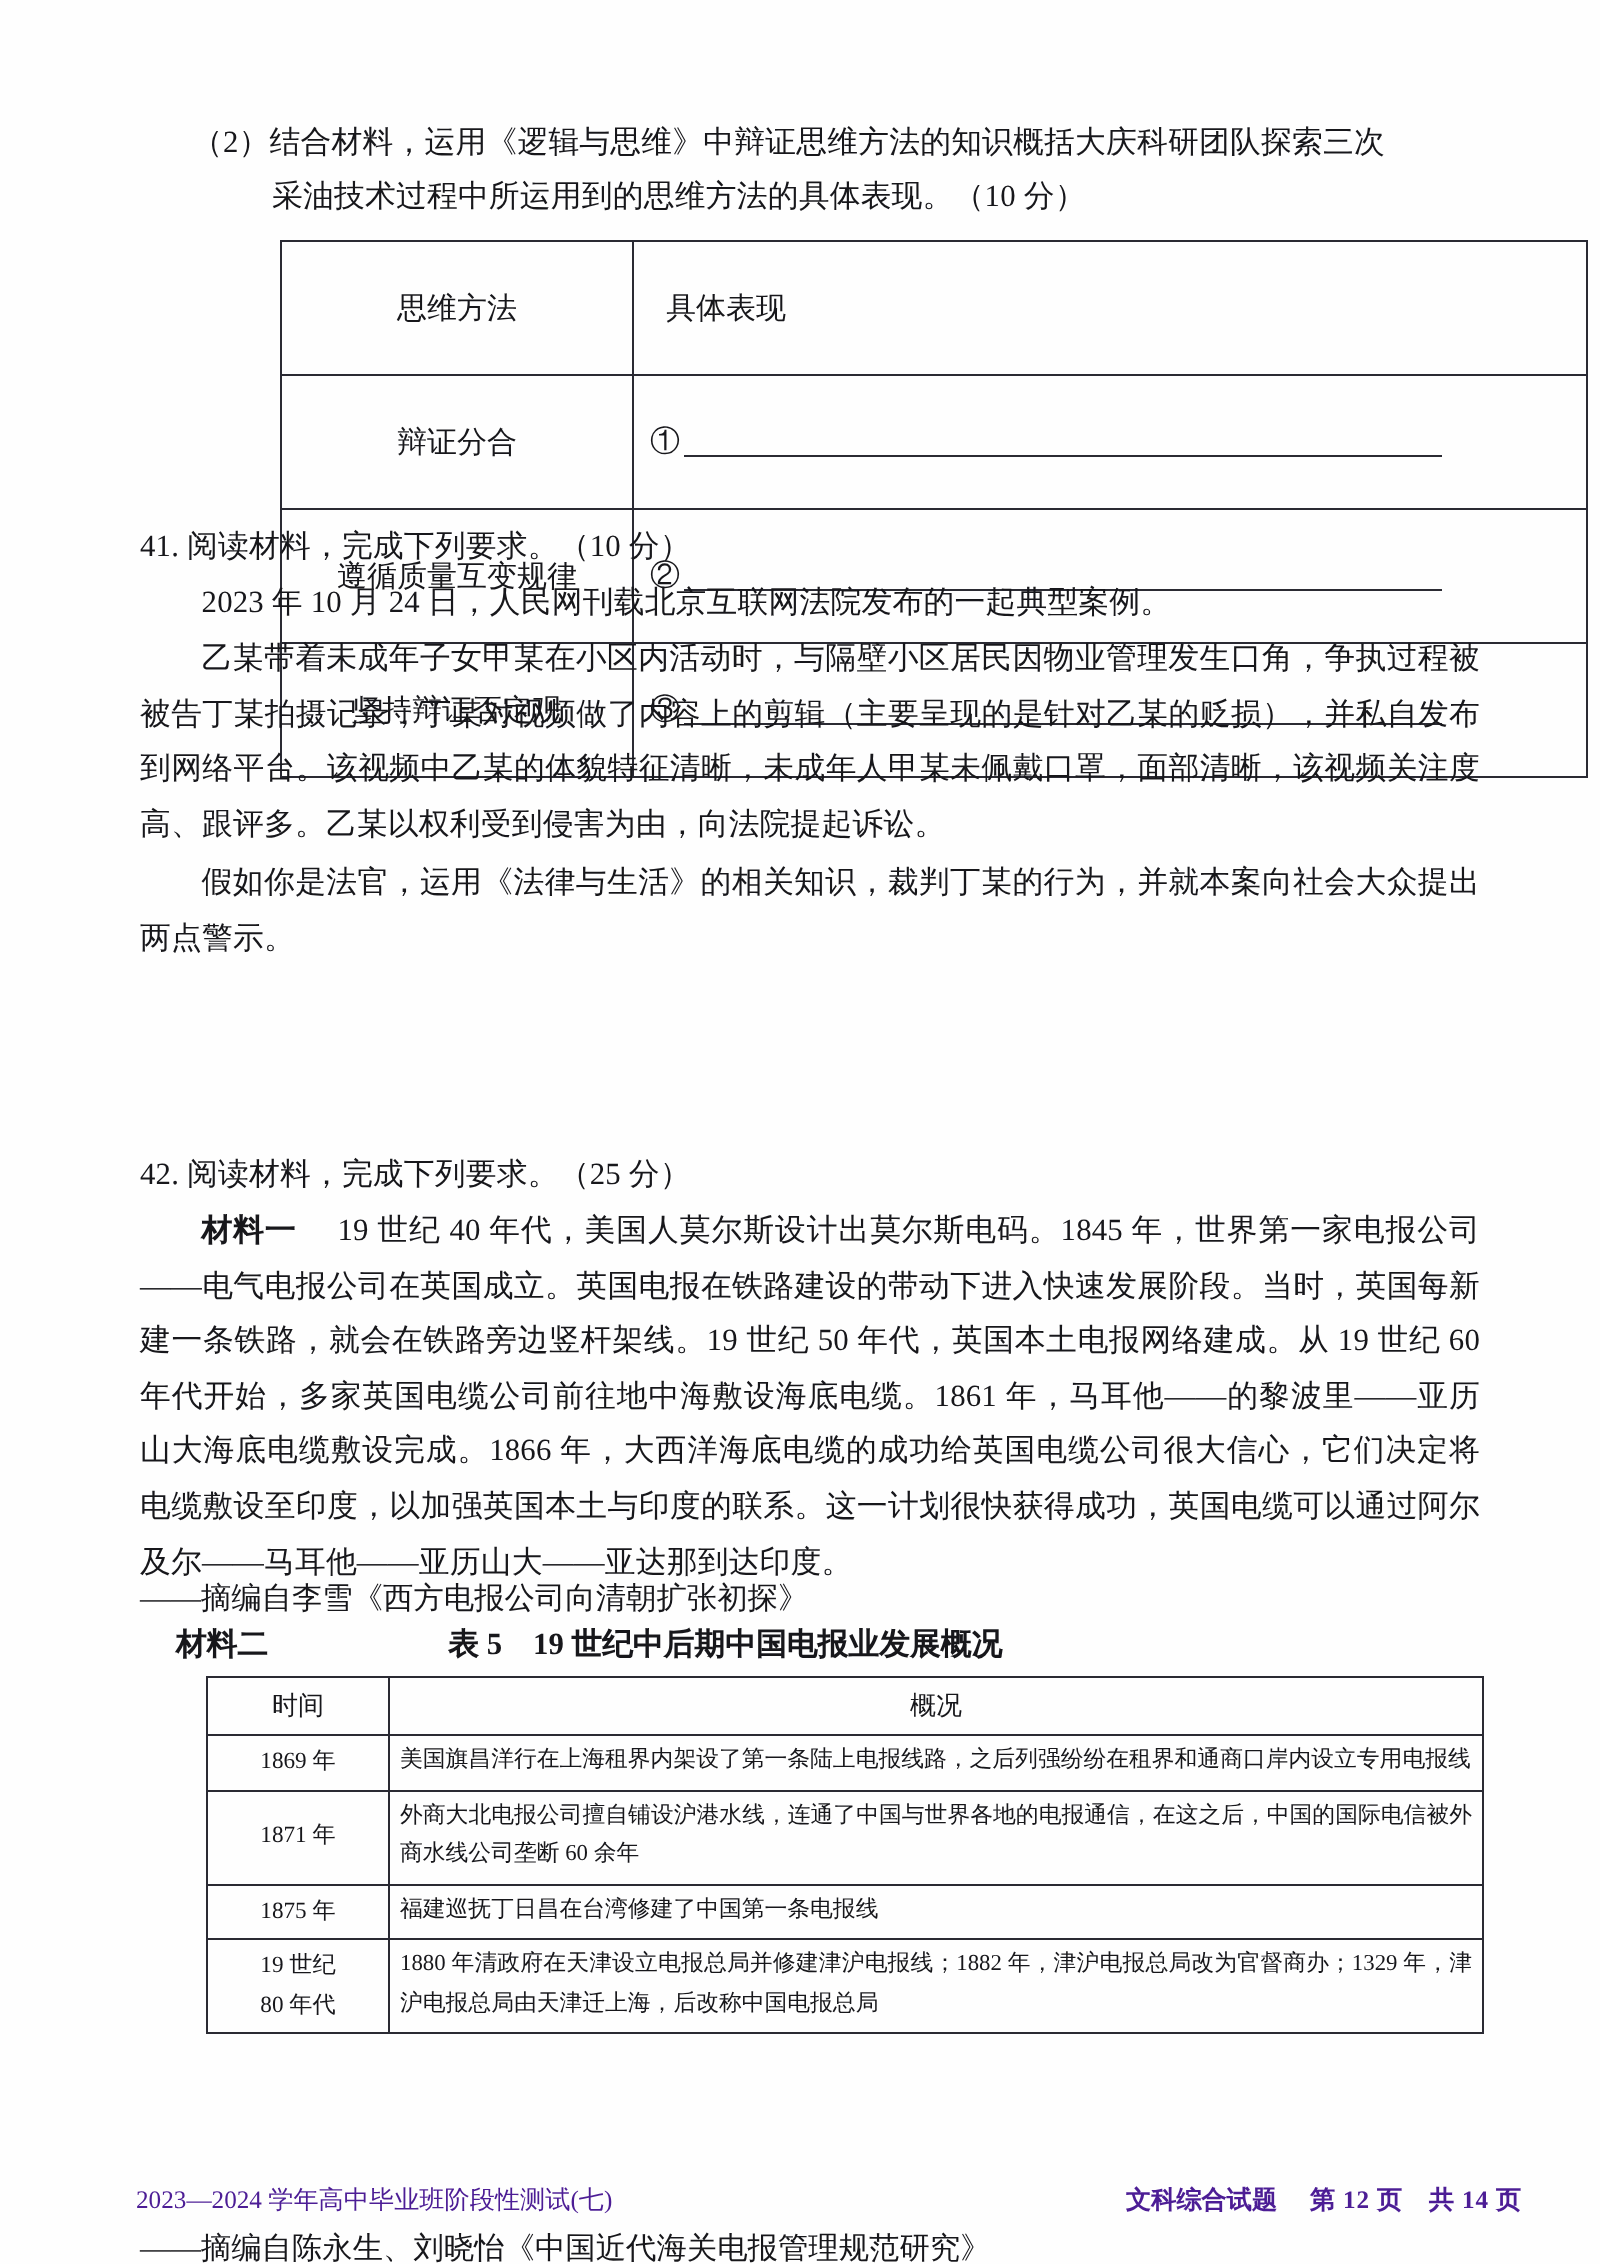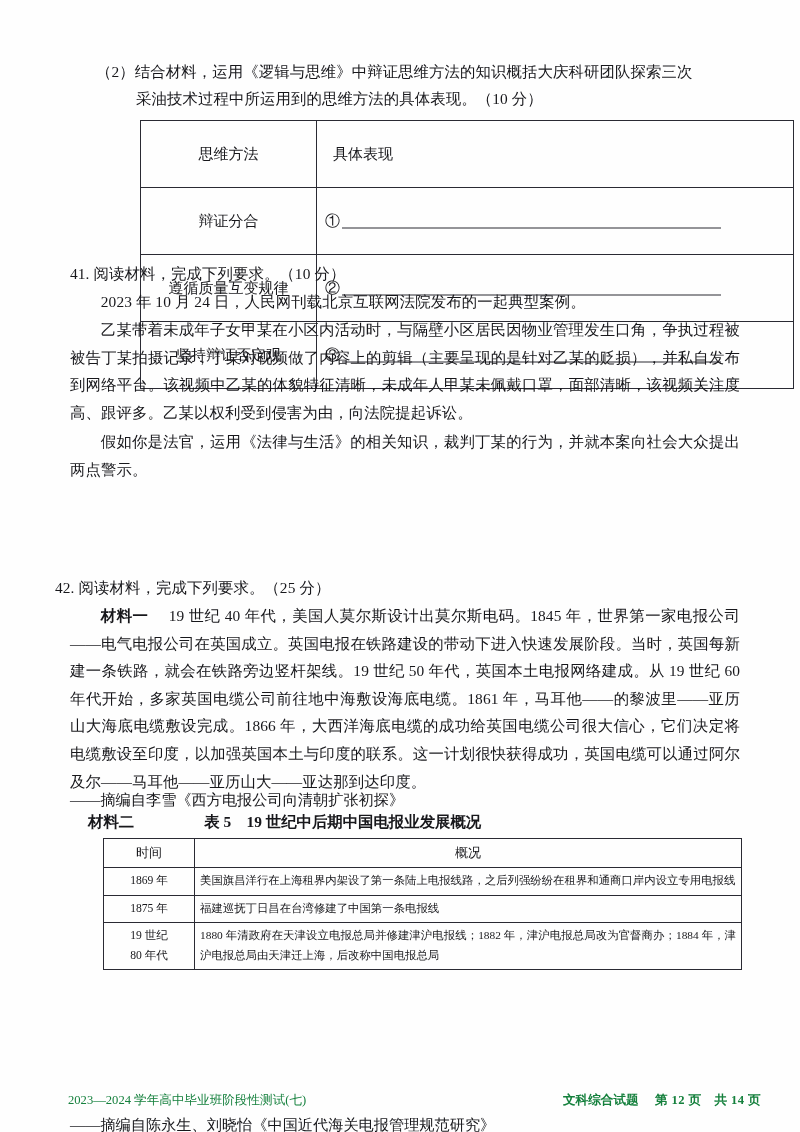--- a/index.html
+++ b/index.html
@@ -125,34 +125,34 @@
   
   .cap-row {
     position: absolute;
     display: flex;
     align-items: baseline;
     font-size: 15.4px;
     color: #17171b;
   }
   .cap-row .m2 {
     font-weight: 700;
-    margin-right: 70px;
+    margin-right: 90px;
   }
   .cap-row .tbl-title {
     font-weight: 700;
   }
   
   .footer {
     position: absolute;
     left: 0;
     right: 0;
     bottom: 18px;
     height: 22px;
     font-size: 12.6px;
-    color: #15803d;
+    color: #4c1d95;
   }
   .footer .f-left {
     position: absolute;
     left: 68px;
     top: 0;
     white-space: nowrap;
   }
   .footer .f-mid {
     position: absolute;
     left: 563px;
@@ -226,21 +226,21 @@
   </div>
   <div class="para indent2" style="left:70px; top:316px; width:670px;">
     <span>乙某带着未成年子女甲某在小区内活动时，与隔壁小区居民因物业管理发生口角，争执过程被被告丁某拍摄记录，丁某对视频做了内容上的剪辑（主要呈现的是针对乙某的贬损），并私自发布到网络平台。该视频中乙某的体貌特征清晰，未成年人甲某未佩戴口罩，面部清晰，该视频关注度高、跟评多。乙某以权利受到侵害为由，向法院提起诉讼。</span>
   </div>
   <div class="para indent2" style="left:70px; top:428px; width:670px;">
     <span>假如你是法官，运用《法律与生活》的相关知识，裁判丁某的行为，并就本案向社会大众提出两点警示。</span>
   </div>
 
   <div style="position:absolute; left:70px; top:490px; width:670px; height:70px;"></div>
 
-  <div class="para" style="left:55px; top:574px; width:670px;">
+  <div class="para" style="left:70px; top:574px; width:670px;">
     <span class="nowrap">42. 阅读材料，完成下列要求。（25 分）</span>
   </div>
 
   <div class="para" style="left:70px; top:602px; width:670px; text-indent:2em;">
     <span class="label-bold">材料一</span>
     <span style="display:inline-block; width:16px;"></span><span>19 世纪 40 年代，美国人莫尔斯设计出莫尔斯电码。1845 年，世界第一家电报公司——电气电报公司在英国成立。英国电报在铁路建设的带动下进入快速发展阶段。当时，英国每新建一条铁路，就会在铁路旁边竖杆架线。19 世纪 50 年代，英国本土电报网络建成。从 19 世纪 60 年代开始，多家英国电缆公司前往地中海敷设海底电缆。1861 年，马耳他——的黎波里——亚历山大海底电缆敷设完成。1866 年，大西洋海底电缆的成功给英国电缆公司很大信心，它们决定将电缆敷设至印度，以加强英国本土与印度的联系。这一计划很快获得成功，英国电缆可以通过阿尔及尔——马耳他——亚历山大——亚达那到达印度。</span>
   </div>
 
   <div class="src" style="left:70px; top:787px; width:670px;">
     <span>——摘编自李雪《西方电报公司向清朝扩张初探》</span>
@@ -255,27 +255,31 @@
     <tbody>
       <tr class="hrow">
         <td class="t-time">时间</td>
         <td class="t-desc center">概况</td>
       </tr>
       <tr>
         <td class="t-time">1869 年</td>
         <td class="t-desc">美国旗昌洋行在上海租界内架设了第一条陆上电报线路，之后列强纷纷在租界和通商口岸内设立专用电报线</td>
       </tr>
       <tr>
+        <td class="t-time">1871 年</td>
+        <td class="t-desc">外商大北电报公司擅自铺设沪港水线，连通了中国与世界各地的电报通信，在这之后，中国的国际电信被外商水线公司垄断 60 余年</td>
+      </tr>
+      <tr>
         <td class="t-time">1875 年</td>
         <td class="t-desc">福建巡抚丁日昌在台湾修建了中国第一条电报线</td>
       </tr>
       <tr>
         <td class="t-time">19 世纪
 80 年代</td>
-        <td class="t-desc">1880 年清政府在天津设立电报总局并修建津沪电报线；1882 年，津沪电报总局改为官督商办；1884 年，津沪电报总局由天津迁上海，后改称中国电报总局</td>
+        <td class="t-desc">1880 年清政府在天津设立电报总局并修建津沪电报线；1882 年，津沪电报总局改为官督商办；1329 年，津沪电报总局由天津迁上海，后改称中国电报总局</td>
       </tr>
     </tbody>
   </table>
 
   <div class="src" style="left:70px; top:1112px; width:670px;">
     <span>——摘编自陈永生、刘晓怡《中国近代海关电报管理规范研究》</span>
   </div>
 
   <div class="footer">
     <span class="f-left">2023—2024 学年高中毕业班阶段性测试(七)</span>

